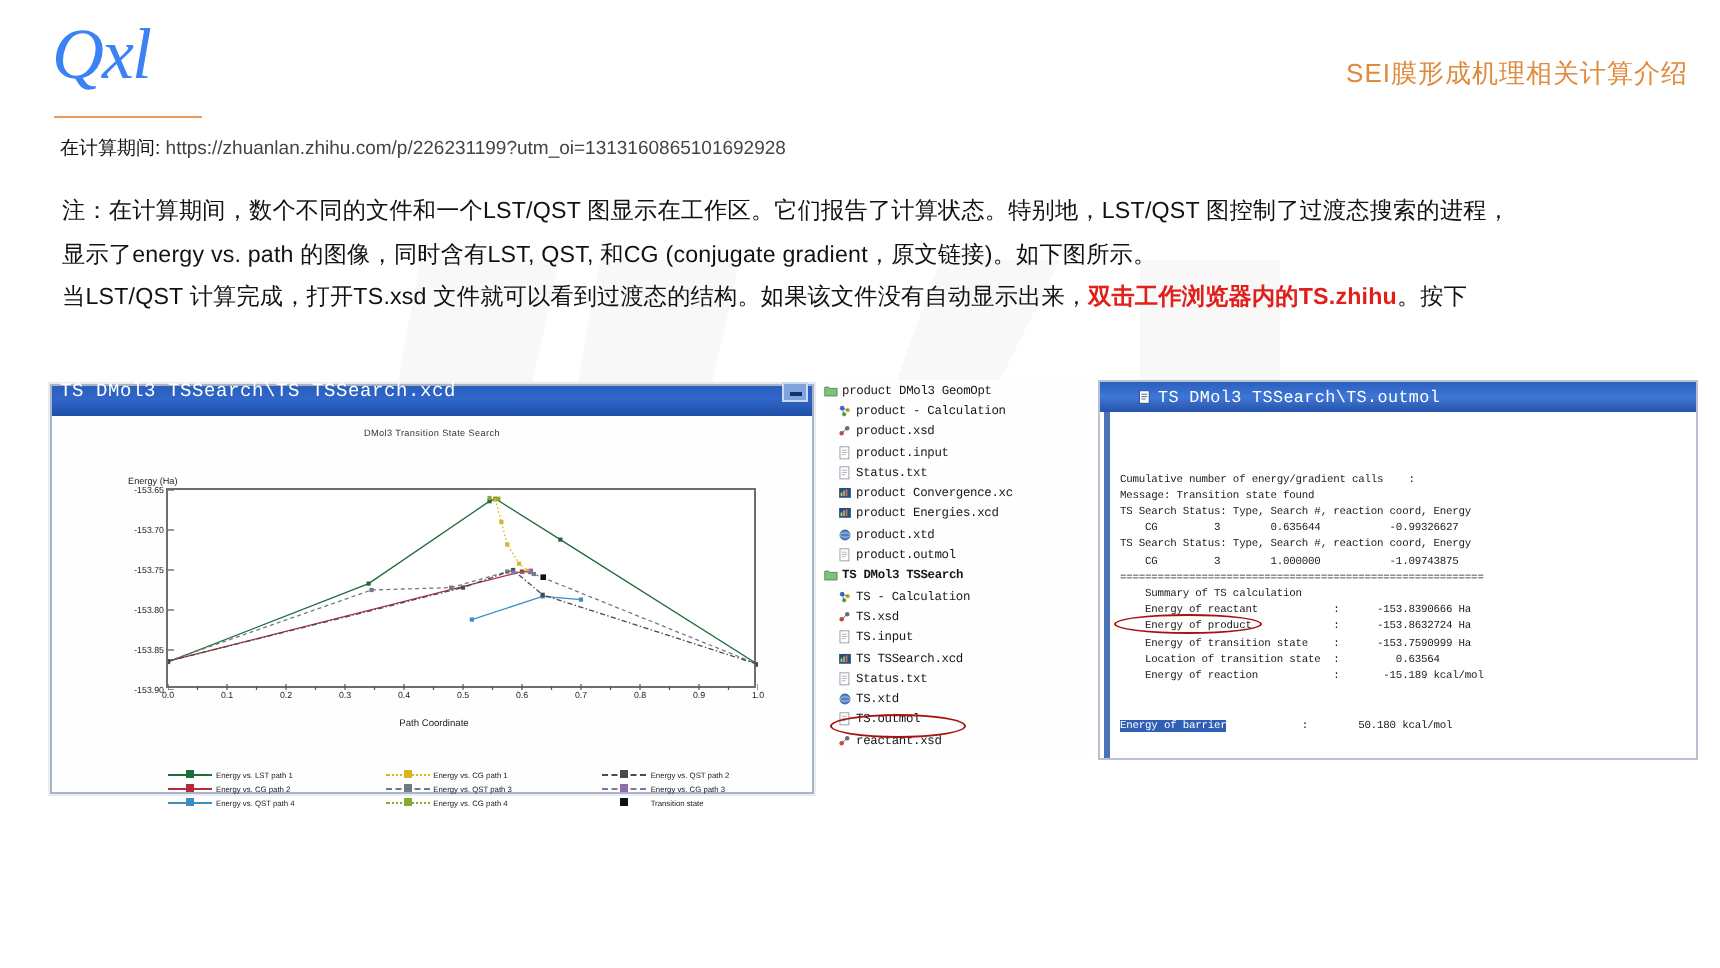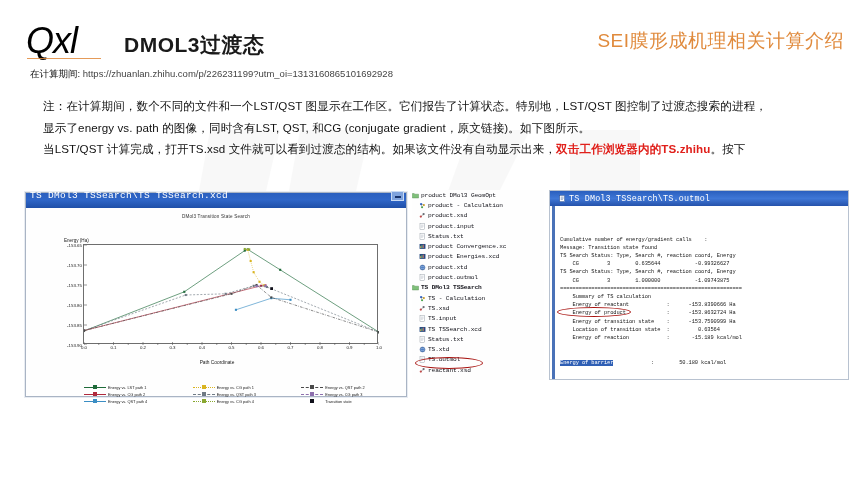--- a/index.html
+++ b/index.html
@@ -13,58 +13,58 @@
 
   
   .watermark {
     position: absolute; left: 170px; top: 120px;
     width: 520px; height: 240px;
     opacity: 0.5; pointer-events: none;
   }
 
   
   .logo {
-    position: absolute; left: 26px; top: 23px;
-    font-family: Liberation Sans, sans-serif;
+    position: absolute; left: 26px; top: 9px;
+    font-family: Liberation Serif, serif;
     font-style: italic;
     font-size: 31px;
-    color: #000000;
+    color: #3b82f6;
     letter-spacing: -1px;
     line-height: 1;
   }
   .logo .q { font-size: 36px; }
   .logo-rule {
     position: absolute; left: 27px; top: 58px;
     width: 74px; height: 1px; background: #e08a3c; opacity: .85;
   }
   .deck-title {
     position: absolute; left: 124px; top: 31px;
     font-size: 21px; font-weight: bold; color: #1a1a1a;
     letter-spacing: .5px;
   }
   .corner-title {
     position: absolute; right: 16px; top: 28px;
-    font-size: 19px; color: #e08a3c;
+    font-size: 13px; color: #e08a3c;
     letter-spacing: .5px;
   }
   .srclink {
     position: absolute; left: 30px; top: 68px;
     font-size: 9.5px; color: #3a3a3a;
   }
   .srclink .lbl { color: #111; }
   .srclink .url { color: #444; }
 
   
   .copy {
     position: absolute; left: 31px; top: 96px;
     width: 810px;
     font-size: 11.6px; line-height: 20.5px; color: #121212;
     letter-spacing: .1px;
   }
-  .copy p { margin: 0 0 1px 12px; }
+  .copy p { margin: 0 0 1px 0; }
   .copy .red { color: #e0201b; font-weight: bold; }
 
   
   .shot { position: absolute; }
 
   
   .chartwin {
     left: 25px; top: 192px; width: 382px; height: 205px;
     background: #fdfdfd;
     border: 1px solid #a9b4c4;
@@ -148,21 +148,21 @@
   }
 
   
   .outwin {
     left: 549px; top: 190px; width: 300px; height: 190px;
     background: #ffffff; border: 1px solid #b8c2d0;
   }
   .ow-titlebar {
     height: 15px;
     background: linear-gradient(180deg,#2a5fbe 0%, #3f77d6 50%, #2552ab 100%);
-    display: flex; align-items: center; gap: 3px; padding-left: 9px;
+    display: flex; align-items: center; gap: 3px; padding-left: 19px;
   }
   .ow-title {
     color: #fff; font-family: "Liberation Mono","DejaVu Sans Mono",monospace;
     font-size: 8.4px; letter-spacing: .2px;
   }
   .ow-body {
     position: relative; height: calc(100% - 15px);
     background: #ffffff; padding: 5px 4px 0 10px;
     font-family: "Liberation Mono","DejaVu Sans Mono",monospace;
     font-size: 5.4px; line-height: 8.2px; color: #1b1b1b;
@@ -193,21 +193,20 @@
     <g fill="#f2f2f2">
       <path d="M40 10 L110 10 L60 230 L0 230 Z"></path>
       <path d="M130 10 L200 10 L150 230 L90 230 Z"></path>
       <path d="M300 10 L360 10 L305 120 L360 230 L300 230 L255 135 Z"></path>
       <path d="M400 10 L470 10 L470 70 L420 70 L420 110 L462 110 L462 165 L420 165 L420 230 L400 230 Z"></path>
     </g>
   </svg>
 
   <div class="logo"><span class="q">Qxl</span></div>
   <div class="logo-rule"></div>
-  <div class="deck-title">DMOL3过渡态</div>
   <div class="corner-title">SEI膜形成机理相关计算介绍</div>
 
   <div class="srclink">
     <span class="lbl">在计算期间:</span>
     <span class="url">https://zhuanlan.zhihu.com/p/226231199?utm_oi=1313160865101692928</span>
   </div>
 
   <div class="copy">
     <p>注：在计算期间，数个不同的文件和一个LST/QST 图显示在工作区。它们报告了计算状态。特别地，LST/QST 图控制了过渡态搜索的进程，</p>
     <p>显示了energy vs. path 的图像，同时含有LST, QST, 和CG (conjugate gradient，原文链接)。如下图所示。</p>

